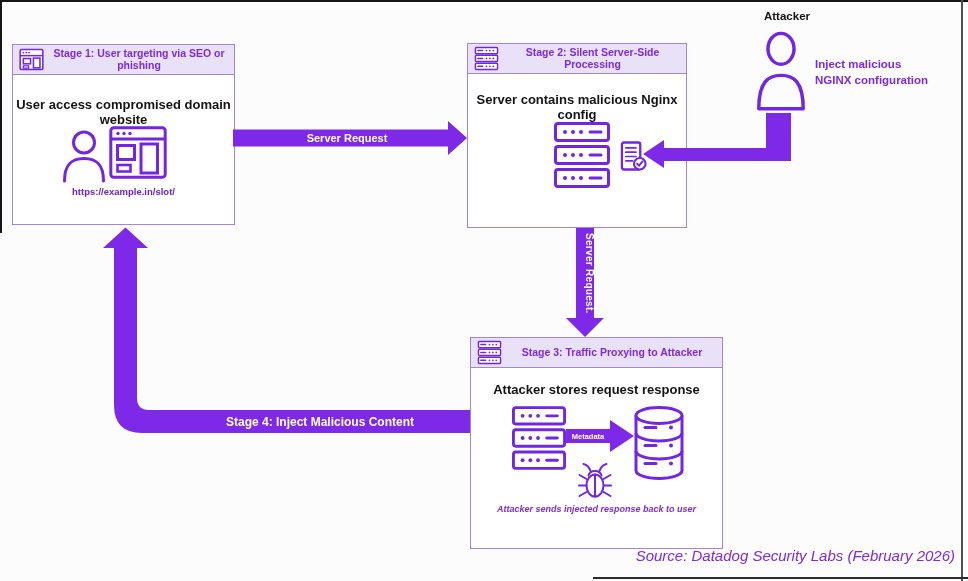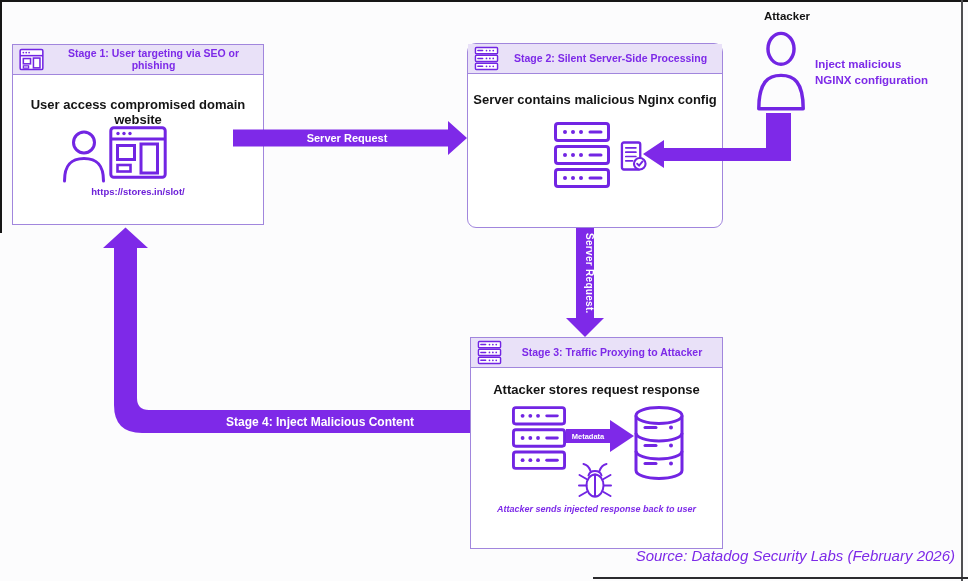--- a/index.html
+++ b/index.html
@@ -14,22 +14,22 @@
   #frame-top    { left:0; top:0; width:968px; height:2px; }
   #frame-left   { left:0; top:0; width:2px; height:233px; }
   #frame-right  { left:961px; top:0; width:2px; height:581px; background:#4f4f52; }
   #frame-bottom { left:593px; top:577px; width:375px; height:2px; background:#2b2b2e; }
 
   
   .stage-box {
     position:absolute; background:#ffffff;
     border:1.5px solid #a186dd; z-index:2;
   }
-  #stage1-box { left:12px;  top:44px;  width:252px; height:181px; }
-  #stage2-box { left:467px; top:43px;  width:256px; height:185px;border-radius:9px; }
+  #stage1-box { left:12px;  top:44px;  width:223px; height:181px; }
+  #stage2-box { left:467px; top:43px;  width:220px; height:185px; }
   #stage3-box { left:470px; top:337px; width:253px; height:212px; }
 
   .box-header {
     display:flex; align-items:center; gap:6px;
     height:30px; padding:0 6px;
     background:#e9e1f8; border-bottom:1.5px solid #a186dd;
   }
   .hdr-icon { width:25px; height:25px; flex:0 0 auto; }
   .box-title {
     flex:1; text-align:center;
@@ -132,21 +132,21 @@
     <svg class="abs" id="stage1-browser" viewBox="0 0 58 53">
       <rect x="1.8" y="1.8" width="54.4" height="49.4" rx="3" fill="#fff" stroke="#7225e3" stroke-width="3"></rect>
       <line x1="1.8" y1="13" x2="56.2" y2="13" stroke="#7225e3" stroke-width="3"></line>
       <circle cx="9" cy="7.5" r="1.7" fill="#7225e3"></circle>
         <circle cx="15" cy="7.5" r="1.7" fill="#7225e3"></circle>
         <circle cx="21" cy="7.5" r="1.7" fill="#7225e3"></circle>
       <rect x="8.5" y="19.5" width="17" height="14" fill="none" stroke="#7225e3" stroke-width="3"></rect>
       <rect x="8.5" y="39" width="13" height="6.5" fill="none" stroke="#7225e3" stroke-width="2.6"></rect>
       <rect x="32" y="18" width="16.5" height="29" fill="none" stroke="#7225e3" stroke-width="3"></rect>
     </svg>
-    <div id="stage1-url">https://stores.in/slot/</div>
+    <div id="stage1-url">https://example.in/slot/</div>
   </div>
 
   <div class="stage-box" id="stage2-box">
     <div class="box-header">
       <svg class="hdr-icon" viewBox="0 0 26 26">
         <g fill="#fff" stroke="#7225e3" stroke-width="1.5">
           <rect x="1.5" y="1.5" width="23" height="6.5" rx="1"></rect>
           <rect x="1.5" y="9.7" width="23" height="6.5" rx="1"></rect>
           <rect x="1.5" y="17.9" width="23" height="6.5" rx="1"></rect>
         </g>

